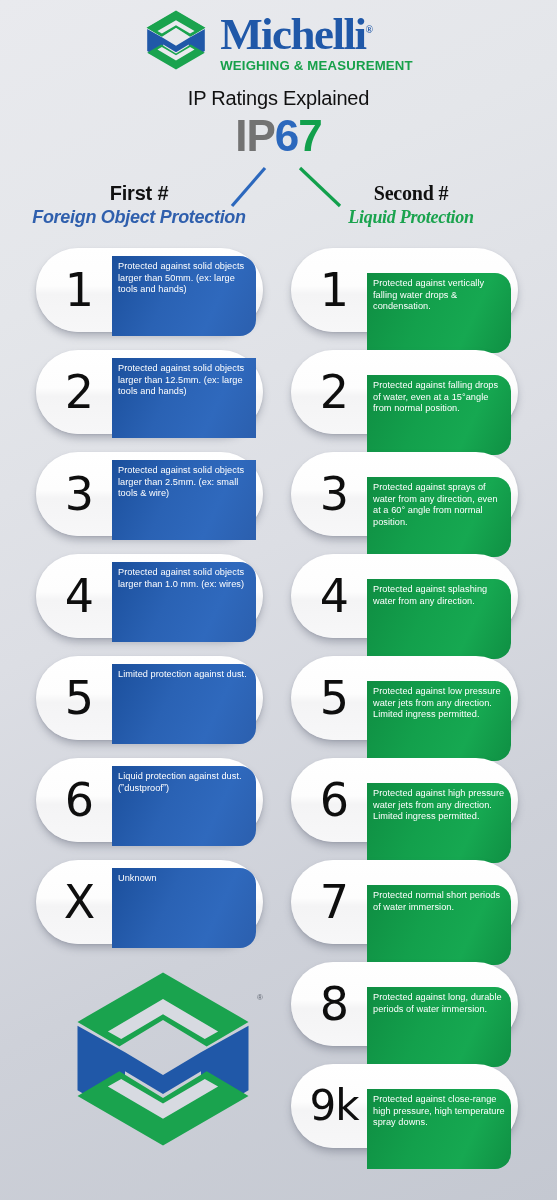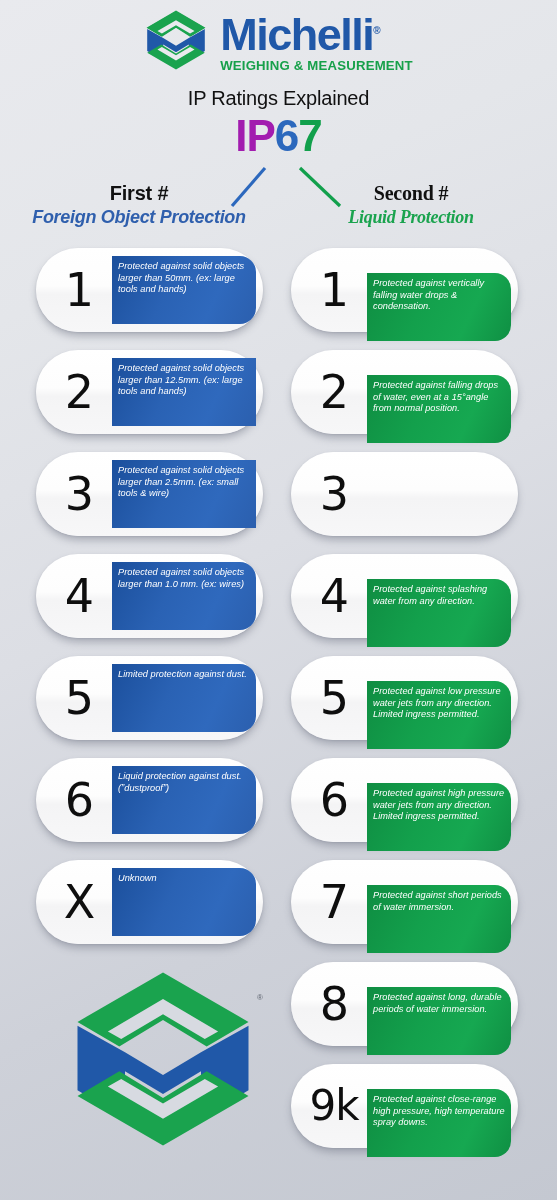--- a/index.html
+++ b/index.html
@@ -31,21 +31,21 @@
   .brandrow {
     display: flex;
     align-items: center;
     justify-content: center;
     gap: 12px;
     height: 72px;
   }
   .logo-mark { display:block; }
   .brandtext { text-align: left; line-height: 1; }
   .brand-name {
-    font-family: Liberation Sans, sans-serif;
+    font-family: Liberation Serif, serif;
     font-size: 45px;
     font-weight: bold;
     color: #2058a8;
     letter-spacing: -1.5px;
     display: block;
     position: relative;
   }
   .brand-reg {
     font-size: 10px;
     vertical-align: super;
@@ -66,21 +66,21 @@
     margin-top: 9px;
     letter-spacing: -0.2px;
   }
   .ip-code {
     font-size: 44px;
     font-weight: bold;
     letter-spacing: -1px;
     margin-top: 4px;
     line-height: 1;
   }
-  .ip-ip { color: #a21caf; }
+  .ip-ip { color: #737373; }
   .ip-first { color: #2c68bd; }
   .ip-second { color: #12a04c; }
 
   
   .connectors {
     position: absolute;
     top: 158px;
     left: 0;
     width: 557px;
     height: 50px;
@@ -149,30 +149,29 @@
     font-weight: 400;
     letter-spacing: -1px;
     line-height: 1;
   }
   .card .digit.narrow { font-size: 42px; }
   .card .panel {
     position: absolute;
     left: 76px;
     top: 8px;
     width: 144px;
-    height: 68px;
+    height: 80px;
     border-radius: 0 16px 16px 0;
     padding: 5px 5px 13px 6px;
     box-sizing: border-box;
     color: #ffffff;
     font-size: 9.2px;
     line-height: 11.6px;
     letter-spacing: 0.05px;
     overflow: hidden;
-    font-style: italic;
   }
   .card .panel.square { border-radius: 0; }
   .column.left  .card .panel { background: linear-gradient(115deg, #1b4f9c 0%, #2a62b4 40%, #2f69bd 70%, #2b5fae 100%); }
   .column.right .card .panel { background: linear-gradient(115deg, #0f8d42 0%, #13a04c 40%, #16a851 70%, #0f8f43 100%); margin-top: 17px; }
 
   
   .bottom-logo {
     position: absolute;
     left: 63px;
     top: 963px;
@@ -268,36 +267,37 @@
         <div class="card">
           <div class="digit">1</div>
           <div class="panel">Protected against vertically falling water drops &amp; condensation.</div>
         </div>
         <div class="card">
           <div class="digit">2</div>
           <div class="panel">Protected against falling drops of water, even at a 15°angle from normal position.</div>
         </div>
         <div class="card">
           <div class="digit">3</div>
+          <div class="panel">Protected against sprays of water from any direction, even at a 60° angle from normal position.</div>
         </div>
         <div class="card">
           <div class="digit">4</div>
           <div class="panel">Protected against splashing water from any direction.</div>
         </div>
         <div class="card">
           <div class="digit">5</div>
           <div class="panel">Protected against low pressure water jets from any direction. Limited ingress permitted.</div>
         </div>
         <div class="card">
           <div class="digit">6</div>
           <div class="panel">Protected against high pressure water jets from any direction. Limited ingress permitted.</div>
         </div>
         <div class="card">
           <div class="digit">7</div>
-          <div class="panel">Protected against short periods of water immersion.</div>
+          <div class="panel">Protected normal short periods of water immersion.</div>
         </div>
         <div class="card">
           <div class="digit">8</div>
           <div class="panel">Protected against long, durable periods of water immersion.</div>
         </div>
         <div class="card">
           <div class="digit narrow">9k</div>
           <div class="panel">Protected against close-range high pressure, high temperature spray downs.</div>
         </div>
       </div>

